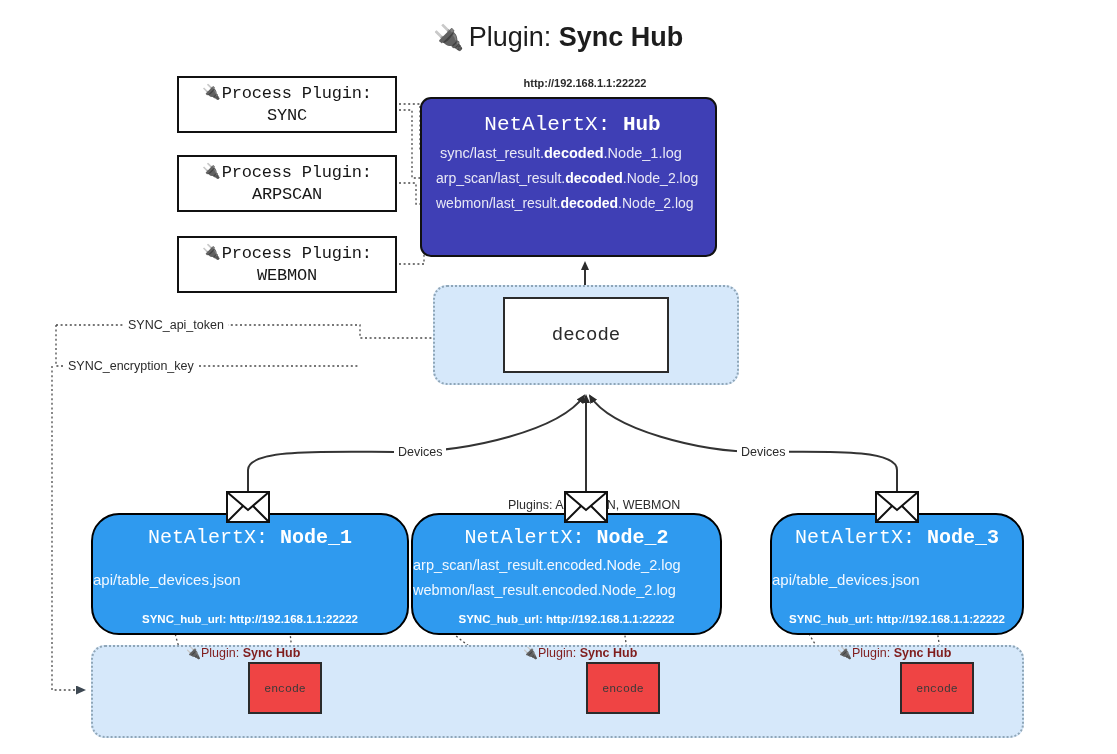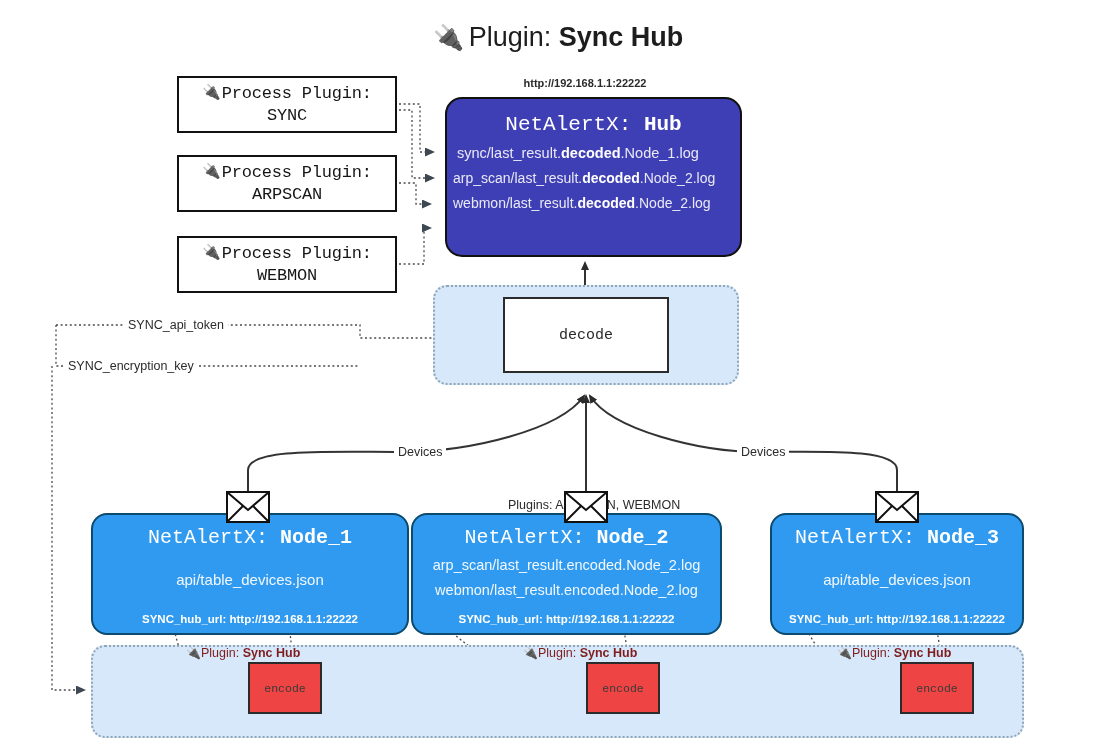--- a/index.html
+++ b/index.html
@@ -22,56 +22,56 @@
         font-size:17px;line-height:22px;color:#161616;letter-spacing:-0.2px;}
   .proc .l1{display:flex;align-items:center;}
   .proc .l1 .plug{font-size:15px;margin-right:1px;}
   #proc-sync{left:177px;top:76px;}
   #proc-arpscan{left:177px;top:155px;}
   #proc-webmon{left:177px;top:236px;}
 
   
   .hub-url{position:absolute;left:440px;top:77px;width:290px;text-align:center;
            font-size:11px;font-weight:bold;color:#2b2b2b;}
-  #hub{position:absolute;left:445px;top:97px;width:297px;height:160px;
-       background:#3f3fb5;border:2px solid #111;border-radius:17px;box-sizing:border-box;
-       padding-top:10px;}
+  #hub{position:absolute;left:420px;top:97px;width:297px;height:160px;
+       background:#3f3fb5;border:2px solid #111;border-radius:11px;box-sizing:border-box;
+       padding-top:10px;padding-left:8px;}
   #hub .hub-title{text-align:center;font-family:"Liberation Mono","DejaVu Sans Mono",monospace;
        font-size:21px;color:#ffffff;line-height:32px;}
   #hub .hub-title b{font-weight:bold;}
   #hub .logline{color:#e9e9f6;font-size:14.5px;line-height:25px;padding-left:10px;
        white-space:nowrap;}
   #hub .logline b{font-weight:bold;color:#ffffff;}
   #hub .logline.small{font-size:14px;padding-left:6px;}
 
   
   #decode-zone{position:absolute;left:433px;top:285px;width:306px;height:100px;
        background:#d6e8fa;border:2px dotted #8fa6b8;border-radius:14px;box-sizing:border-box;}
   #decode{position:absolute;left:503px;top:297px;width:166px;height:76px;
        background:#ffffff;border:2px solid #2b2b2b;box-sizing:border-box;
        display:flex;align-items:center;justify-content:center;
        font-family:"Liberation Mono","DejaVu Sans Mono",monospace;
-       font-size:15px;color:#2b2b2b;}
+       font-size:19px;color:#2b2b2b;}
 
   
   .elabel{position:absolute;font-size:12.5px;color:#2b2b2b;background:#ffffff;
           padding:0 4px;white-space:nowrap;}
   #lbl-api-token{left:100px;top:318px;margin-left:24px;}
   #lbl-enc-key{left:64px;top:359px;}
   #lbl-dev-left{left:394px;top:445px;}
   #lbl-dev-right{left:737px;top:445px;}
   #lbl-plugins{left:504px;top:461px;margin-top:37px;}
 
   
-  .node{position:absolute;height:122px;background:#2f9aef;border:2px solid #0c4a6e;
-        border-radius:16px;box-sizing:border-box;padding-top:8px;}
+  .node{position:absolute;height:122px;background:#2f9aef;border:2px solid #000000;
+        border-radius:28px;box-sizing:border-box;padding-top:8px;}
   .node .ntitle{text-align:center;font-family:"Liberation Mono","DejaVu Sans Mono",monospace;
         font-size:20px;color:#ffffff;line-height:30px;}
   .node .ntitle b{font-weight:bold;}
-  .node .nline{text-align:center;color:#f2f8ff;font-size:15px;line-height:26px;white-space:nowrap;}
+  .node .nline{text-align:left;color:#f2f8ff;font-size:15px;line-height:26px;white-space:nowrap;}
   .node .nurl{position:absolute;left:0;bottom:8px;width:100%;text-align:center;
         font-size:11.5px;font-weight:bold;color:#ffffff;}
   #node1{left:91px;top:513px;width:318px;}
   #node2{left:411px;top:513px;width:311px;}
   #node3{left:770px;top:513px;width:254px;}
   #node2 .nline{font-size:14.5px;line-height:25px;}
   #node1 .nline,#node3 .nline{margin-top:14px;}
 
   
   #encode-zone{position:absolute;left:91px;top:645px;width:933px;height:93px;

